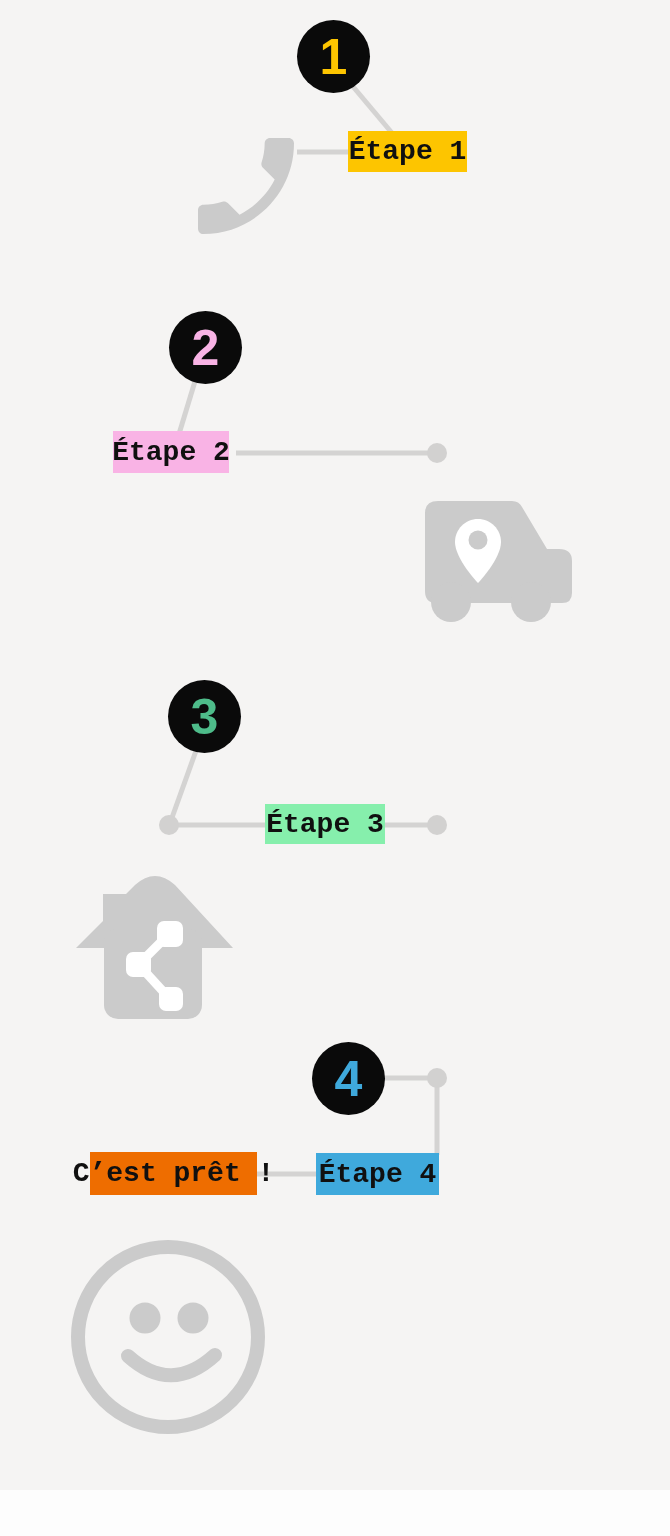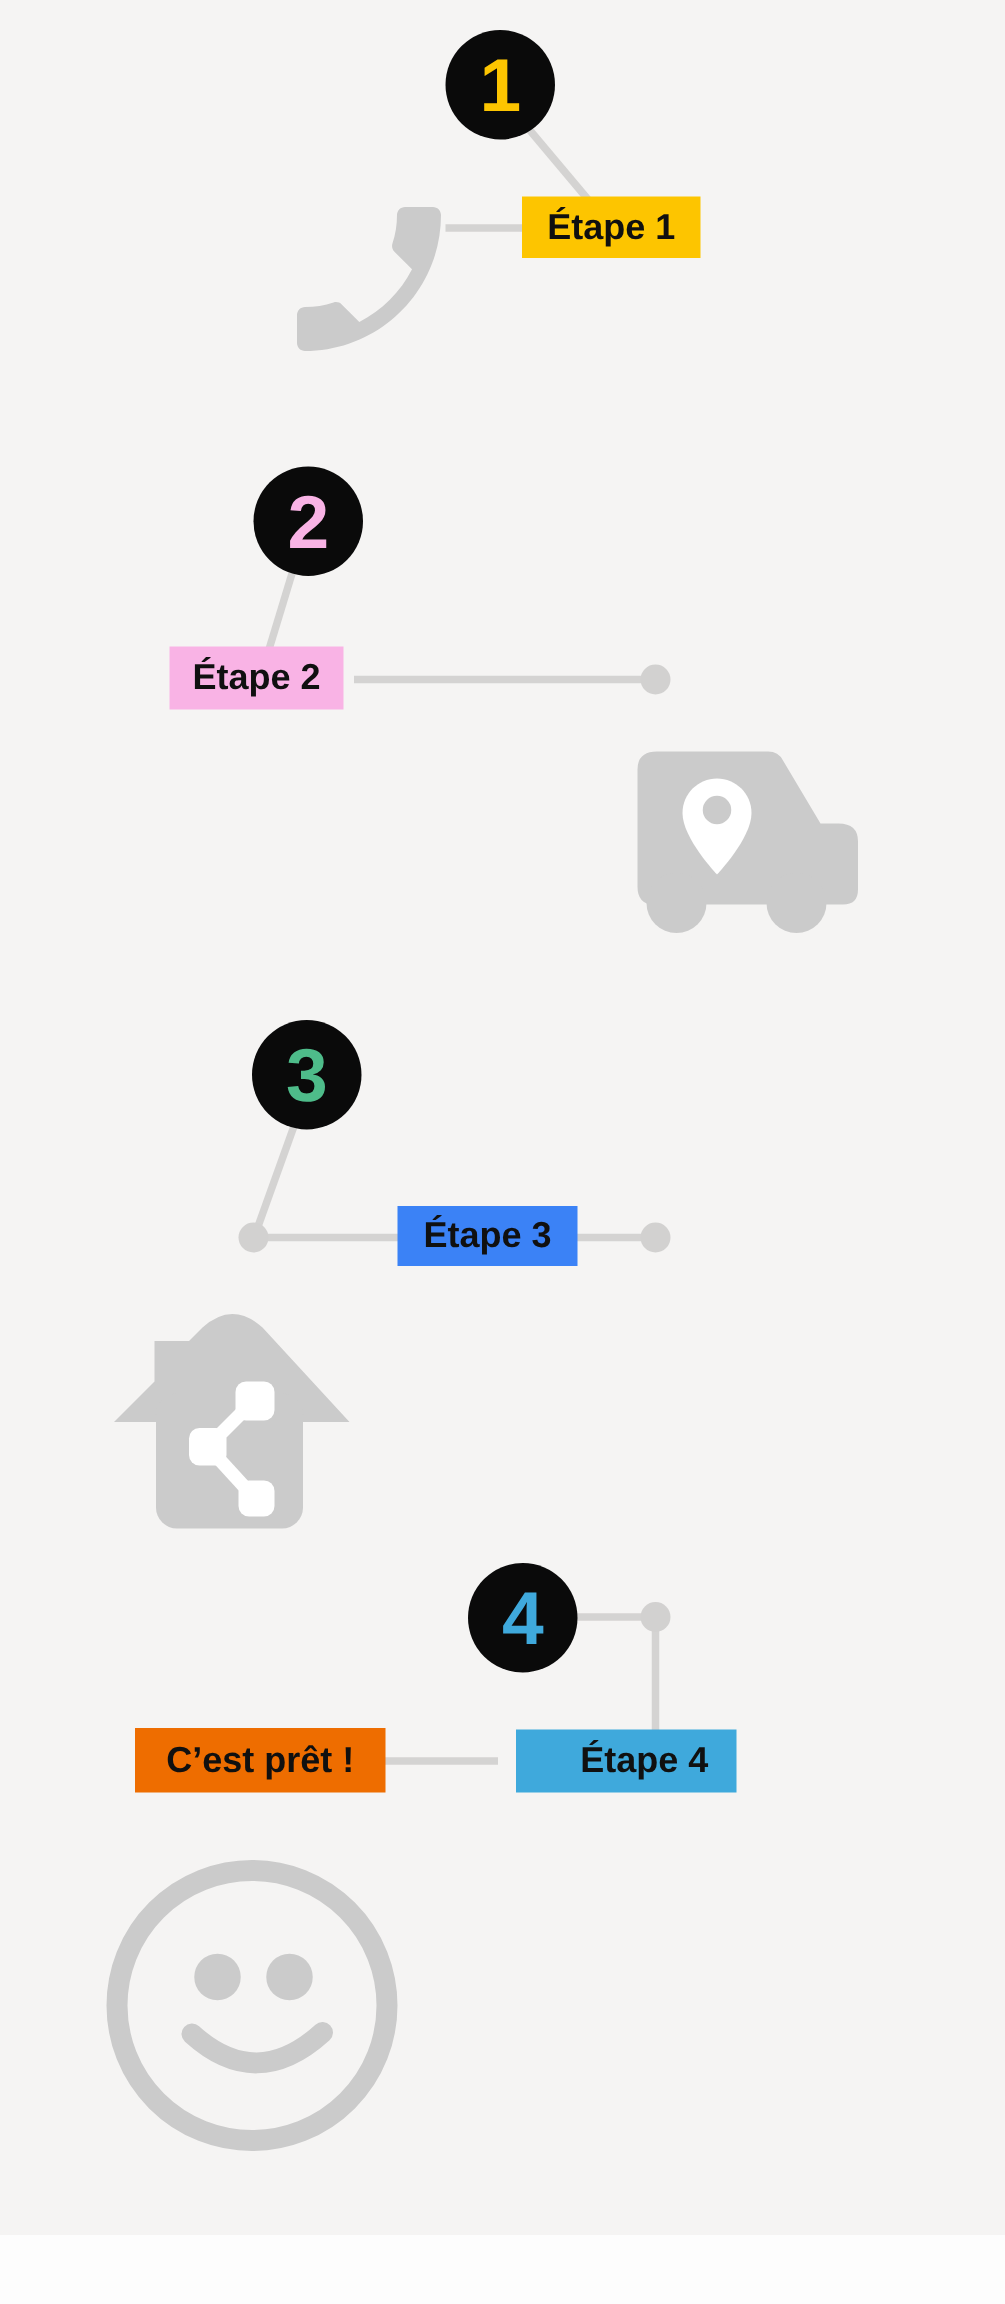--- a/index.html
+++ b/index.html
@@ -6,21 +6,21 @@
   body{background:#e9e9e8;font-family:"Liberation Sans","DejaVu Sans",sans-serif;}
   .stage{position:relative;width:670px;height:1536px;margin:0 auto;overflow:hidden;background:#f5f4f3;}
   .overlay{position:absolute;left:0;top:0;z-index:1;}
   .icon{position:absolute;z-index:1;}
   .icon .fillgray{fill:#cbcbcb;}
   .icon .cutout{fill:#ffffff;}
   .badge{position:absolute;z-index:3;width:73px;height:73px;border-radius:50%;
          background:#0a0a0a;display:flex;align-items:center;justify-content:center;
          font-weight:bold;font-size:50px;line-height:1;}
   .label{position:absolute;z-index:2;display:flex;align-items:center;justify-content:center;
-         font-weight:bold;font-size:24px;color:#101010;white-space:nowrap;}
+         font-weight:bold;font-size:28px;color:#101010;white-space:nowrap;font-family:Liberation Mono, monospace;}
   .footer-strip{position:absolute;left:0;width:670px;z-index:4;}
 </style>
 </head>
 <body>
 
 <div class="stage" style="background-color: rgb(245, 244, 243);">
 
   <svg class="overlay" width="670" height="1536" viewBox="0 0 670 1536">
     <g stroke="#d4d3d2" stroke-width="5" fill="none">
       <line x1="350" y1="83" x2="392" y2="133"></line>
@@ -82,18 +82,18 @@
   </div>
   <div class="badge" style="left:168px;top:680px;">
     <span style="color: rgb(78, 188, 138);">3</span>
   </div>
   <div class="badge" style="left:312px;top:1042px;">
     <span style="color: rgb(63, 169, 220);">4</span>
   </div>
 
   <div class="label" style="left: 348px; top: 131px; width: 119px; height: 41px; background-color: rgb(253, 197, 0);">Étape 1</div>
   <div class="label" style="left: 113px; top: 431px; width: 116px; height: 42px; background-color: rgb(249, 179, 229);">Étape 2</div>
-  <div class="label" style="left: 265px; top: 804px; width: 120px; height: 40px; background-color: #3b82f6;">Étape 3</div>
-  <div class="label" style="left: 344px; top: 1153px; width: 123px; height: 42px; background-color: rgb(63, 169, 220); padding-left: 24px;">Étape 4</div>
+  <div class="label" style="left: 265px; top: 804px; width: 120px; height: 40px; background-color: #86efac;">Étape 3</div>
+  <div class="label" style="left: 316px; top: 1153px; width: 123px; height: 42px; background-color: rgb(63, 169, 220);">Étape 4</div>
   <div class="label" style="left: 90px; top: 1152px; width: 167px; height: 43px; background-color: rgb(238, 109, 0);">C’est prêt !</div>
 
   <div class="footer-strip" style="top: 1490px; height: 46px; background-color: rgb(253, 253, 253);"></div>
 </div>
 
 </body></html>

